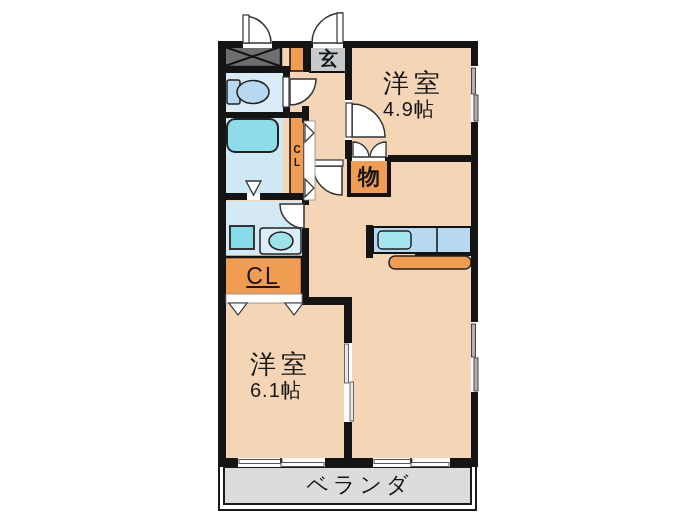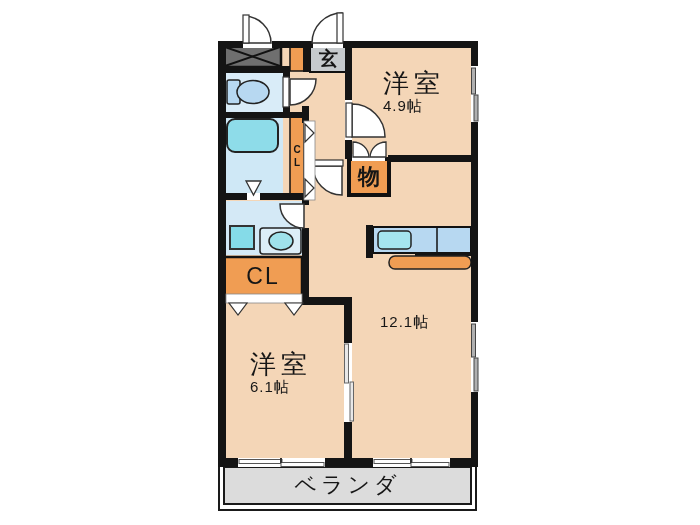--- a/index.html
+++ b/index.html
@@ -2,28 +2,28 @@
 <html><head>
 <meta charset="utf-8">
 <style>
   html,body{margin:0;padding:0;background:#fff;}
   #stage{position:relative;width:700px;height:525px;background:#ffffff;overflow:hidden;
          font-family:"Liberation Sans","DejaVu Sans",sans-serif;}
   #plan-svg{position:absolute;left:0;top:0;}
   .lbl{position:absolute;color:#161616;line-height:1.12;white-space:nowrap;}
   .lbl span{display:block;}
   .room-name{font-size:26px;letter-spacing:5px;font-weight:500;}
-  .room-size{font-size:15px;letter-spacing:1px;font-weight:500;}
+  .room-size{font-size:20px;letter-spacing:1px;font-weight:500;}
   .ldk-name{font-size:21px;letter-spacing:8px;font-weight:500;}
   .boxlbl{display:flex;align-items:center;justify-content:center;}
   .genkan{font-size:19px;font-weight:600;}
   .storage{font-size:22px;font-weight:600;}
   .closet{font-size:23px;font-weight:500;letter-spacing:2px;}
   .hallcl{flex-direction:column;font-size:10px;line-height:1.35;font-weight:600;}
-  .balcony{font-size:22px;letter-spacing:4px;text-align:center;font-weight:500;}
+  .balcony{font-size:22px;letter-spacing:4px;text-align:center;font-weight:500;margin-left:12px;}
 </style>
 </head>
 <body>
 
 <div id="stage">
 
 <svg id="plan-svg" width="700" height="525" viewBox="0 0 700 525">
 
   <g>
     <rect x="222" y="45" width="252" height="417" fill="#f4d6b7"></rect>
@@ -152,41 +152,40 @@
     <rect x="410" y="458" width="2" height="5" fill="#333"></rect>
   </g>
 </svg>
 
 <div class="lbl" style="left:383px;top:69px;">
   <span class="room-name">洋室</span>
   <span class="room-size">4.9帖</span>
 </div>
 
 <div class="lbl" style="left:380px;top:314px;">
-  <span class="room-size">12.1帖</span>
 </div>
 
 <div class="lbl" style="left:250px;top:350px;">
   <span class="room-name">洋室</span>
   <span class="room-size">6.1帖</span>
 </div>
 
 <div class="lbl balcony" style="left:224px;top:473px;width:247px;">
   <span>ベランダ</span>
 </div>
 
 <div class="lbl boxlbl genkan" style="left:310px;top:46px;width:37px;height:26px;">
   <span>玄</span>
 </div>
 
 <div class="lbl boxlbl storage" style="left:349px;top:159px;width:40px;height:36px;">
   <span>物</span>
 </div>
 
-<div class="lbl boxlbl closet" style="left:224px;top:257px;width:78px;height:39px;">
+<div class="lbl boxlbl closet" style="left:224px;top:257px;width:78px;height:39px;text-decoration:underline;">
   <span>CL</span>
 </div>
 
 <div class="lbl boxlbl hallcl" style="left:290px;top:139px;width:14px;height:34px;">
   <span>C</span>
   <span>L</span>
 </div>
 
 </div>
 

